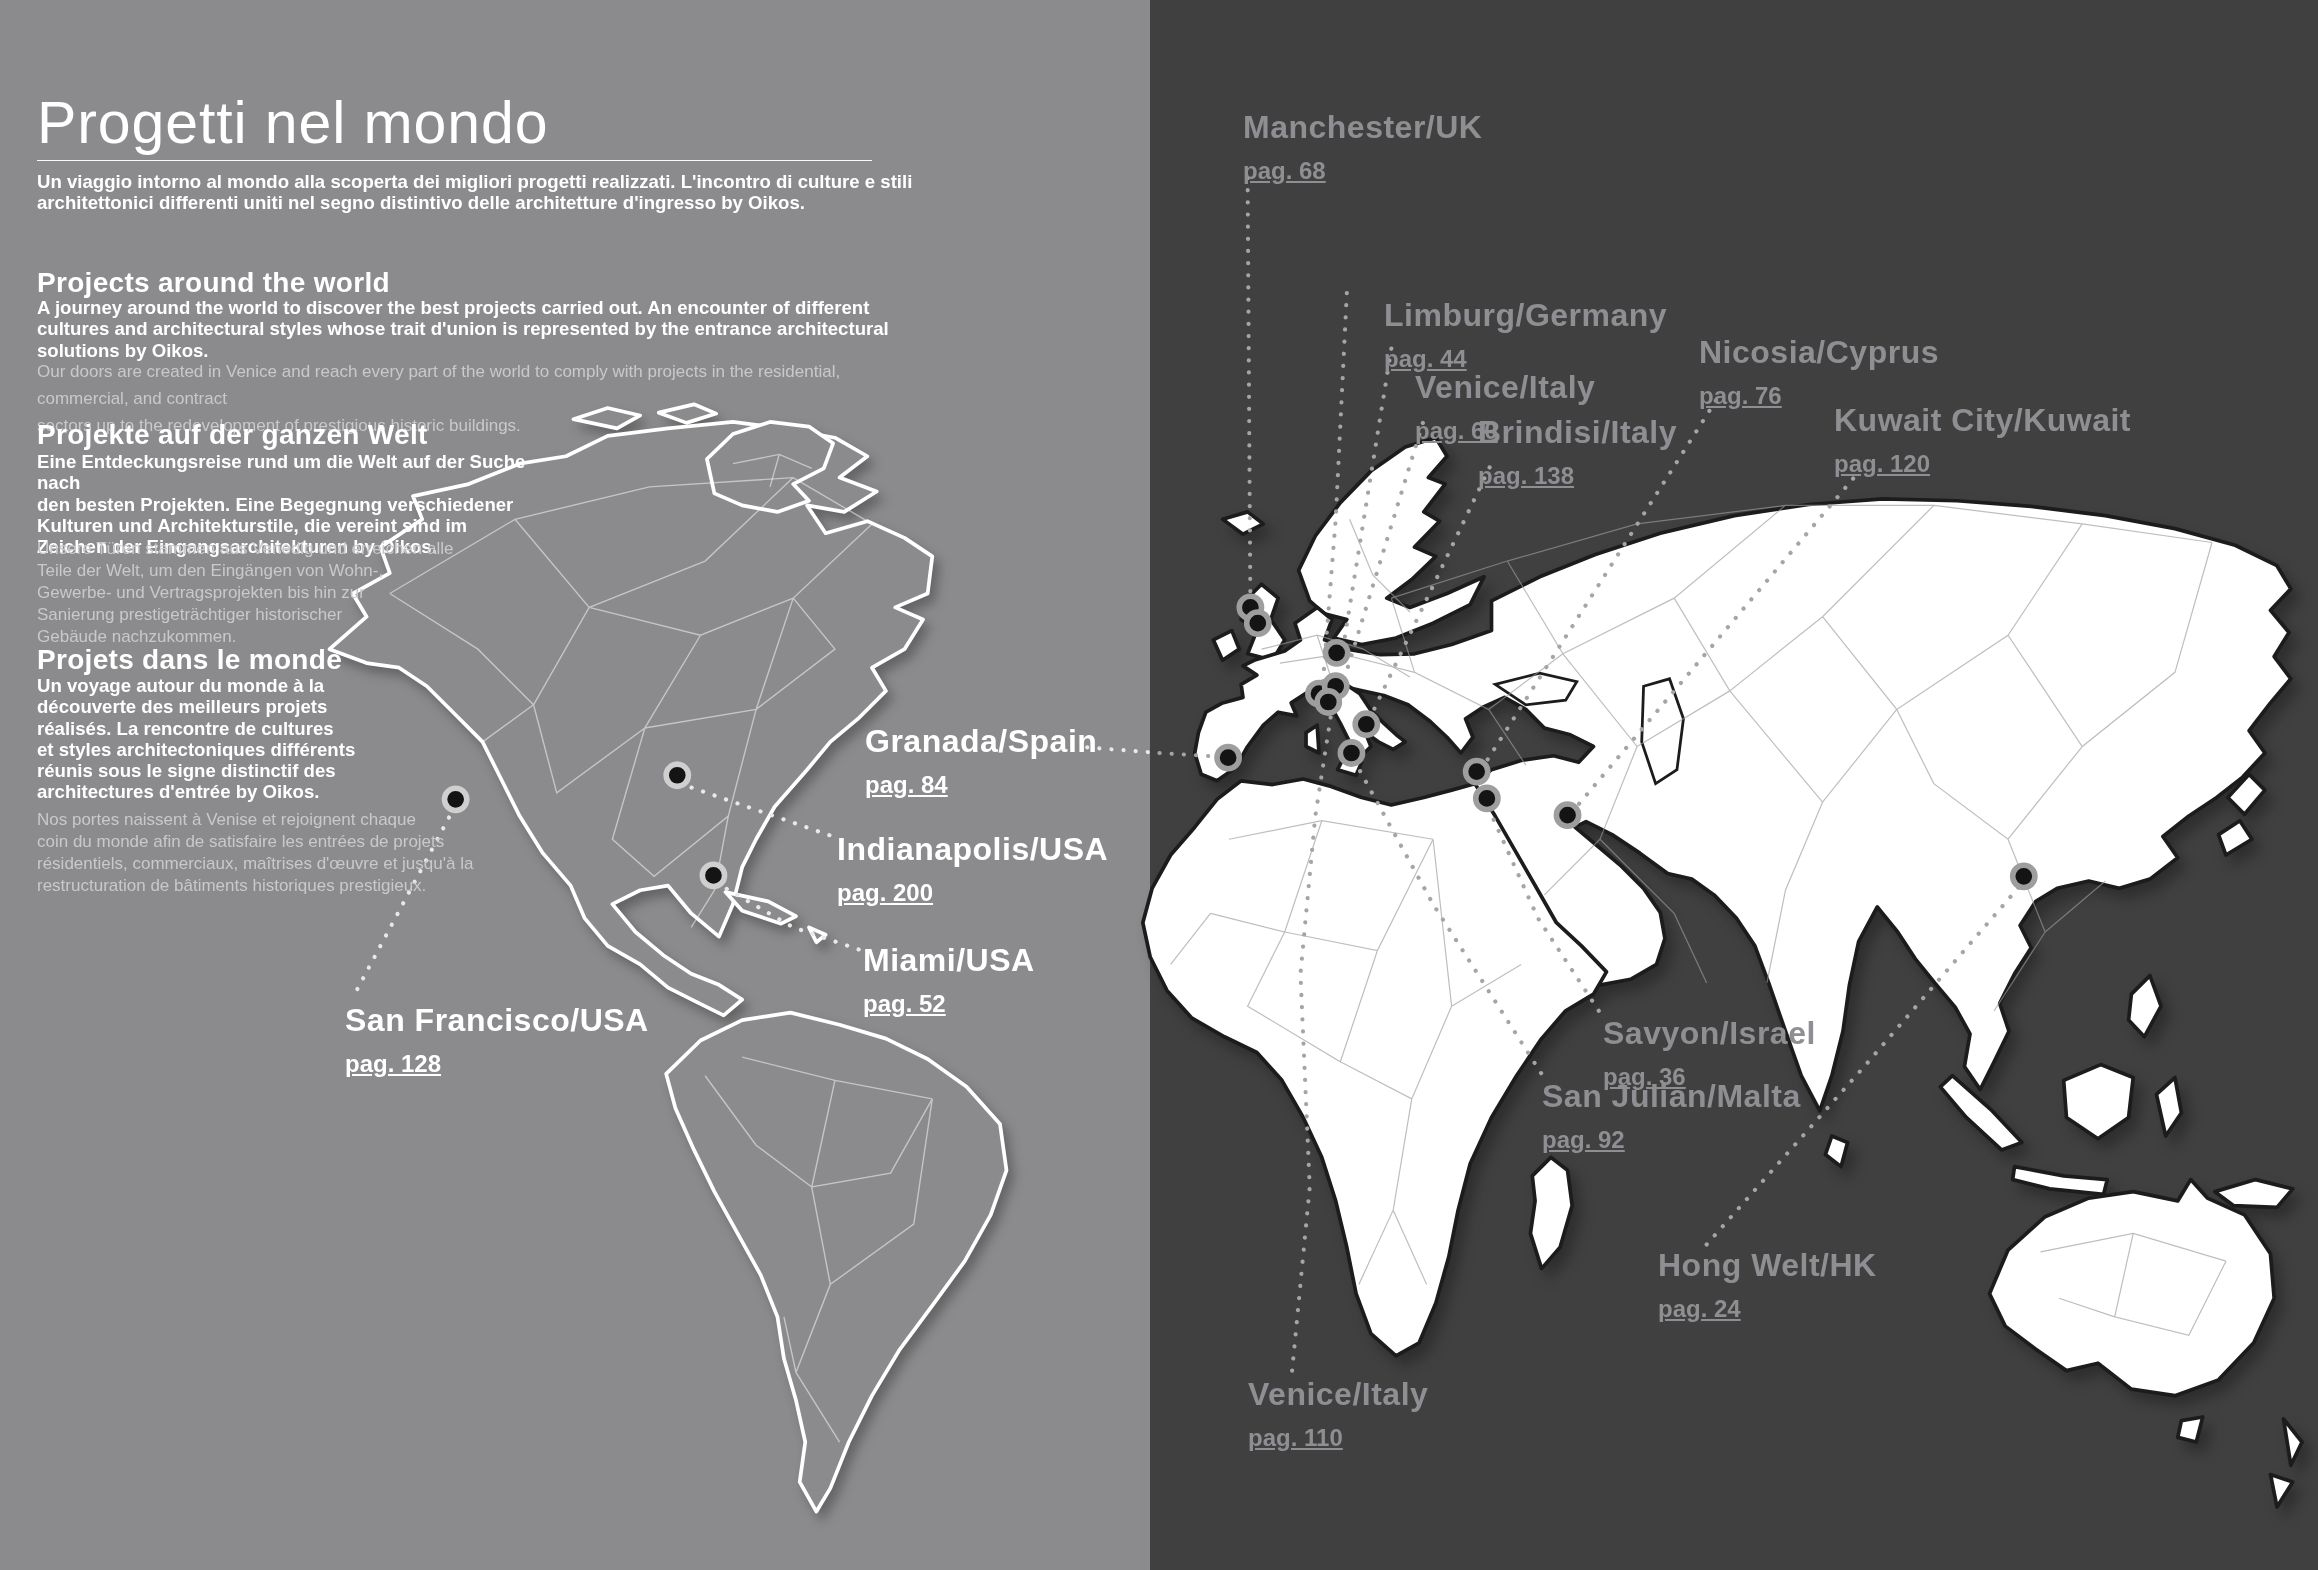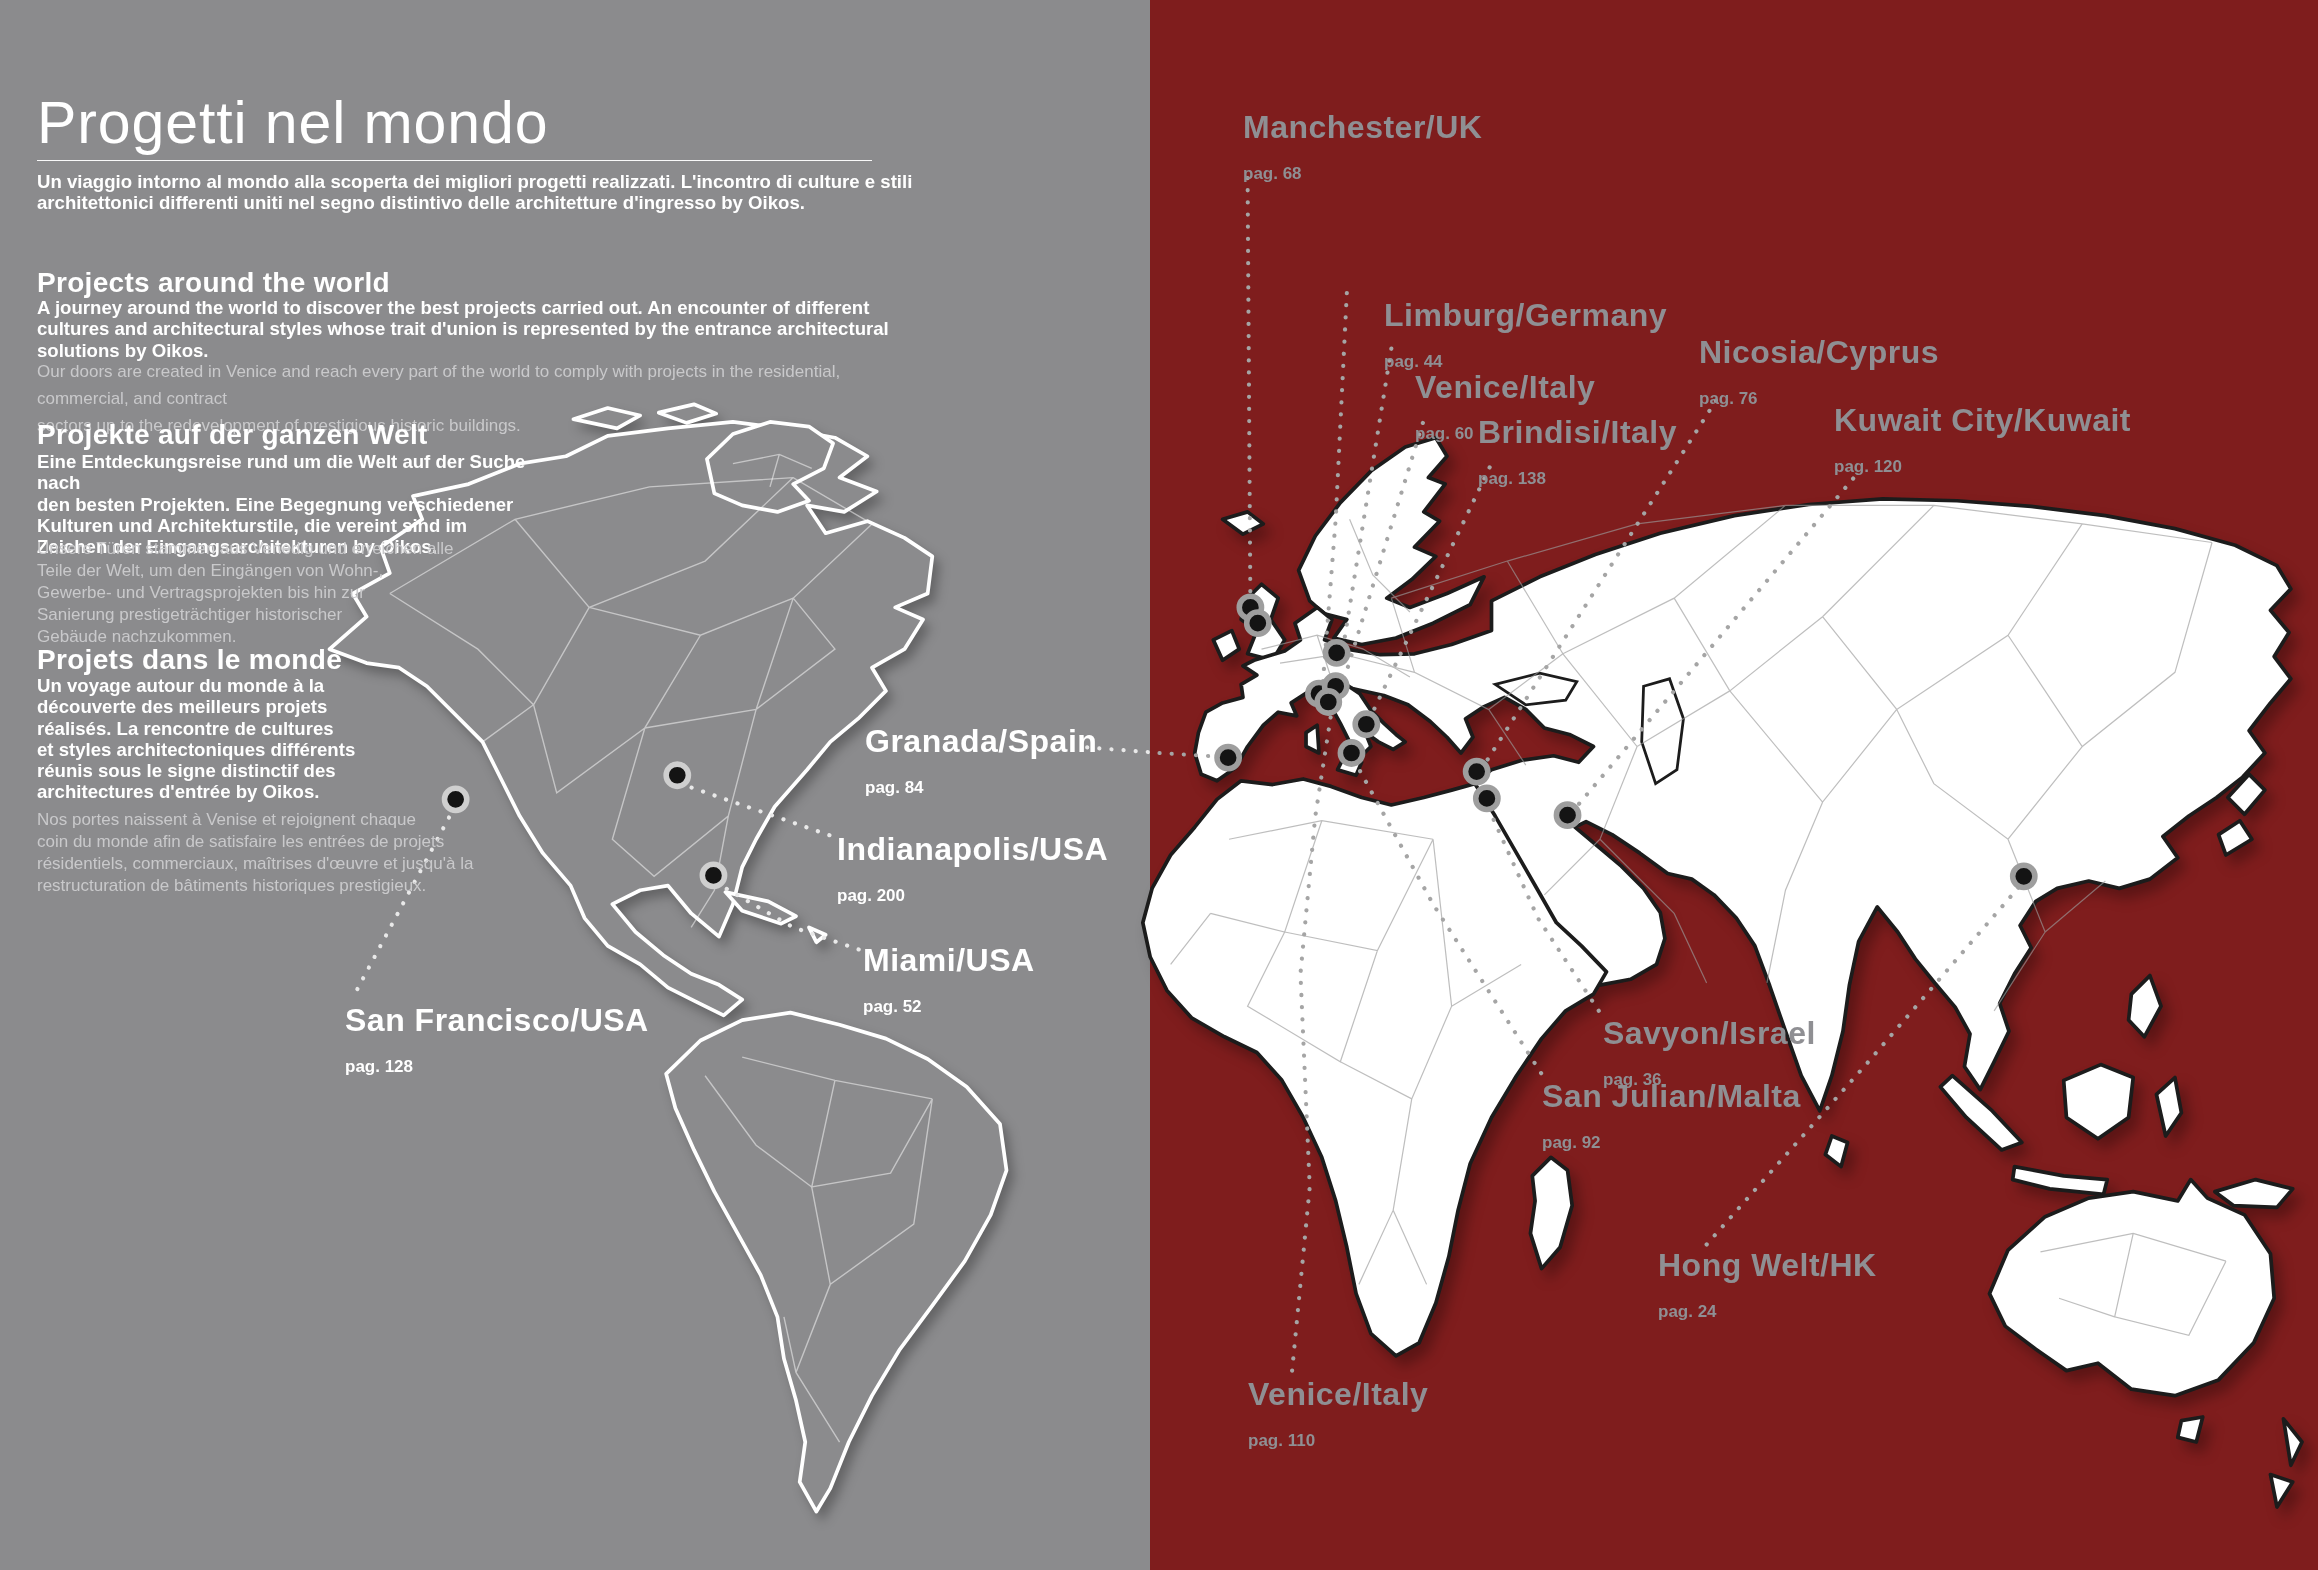--- a/index.html
+++ b/index.html
@@ -1,17 +1,17 @@
 <!DOCTYPE html>
 <html style="font-size:15px"><head>
 <meta charset="utf-8">
 <style>
   html,body{margin:0;padding:0;}
   body{font-family:"Liberation Sans","DejaVu Sans",sans-serif;}
-  #canvas{position:relative;width:2319px;height:1570px;background:#7f1d1d;overflow:hidden;}
+  #canvas{position:relative;width:2319px;height:1570px;background:#404040;overflow:hidden;}
   #gray-panel{position:absolute;left:0;top:0;width:1150px;height:1570px;background:#8b8b8d;}
   #map-svg{position:absolute;left:0;top:0;z-index:1;}
   .left-map{fill:#8b8b8d;stroke:#ffffff;stroke-width:4;stroke-linejoin:round;filter:drop-shadow(6px 8px 6px rgba(0,0,0,.28));}
   .right-map{fill:#ffffff;stroke:#1c1c1c;stroke-width:4;stroke-linejoin:round;filter:drop-shadow(8px 10px 7px rgba(0,0,0,.28));}
   .sea{fill:#ffffff;stroke:#1c1c1c;stroke-width:3;}
   .mesh-w{fill:none;stroke:rgba(255,255,255,.5);stroke-width:1.5;}
   .mesh-g{fill:none;stroke:#9b9b9b;stroke-width:1.3;opacity:.65;fill:none;}
   .leader{fill:none;stroke-width:4.5;stroke-linecap:round;stroke-dasharray:0.1 13;}
   .leader.on-white{stroke:#a5a5a5;}
   .leader.on-gray{stroke:#e9e9e9;}
@@ -21,21 +21,21 @@
   .abs{position:absolute;}
   #page-title{left:37px;top:89px;font-size:59px;font-weight:400;letter-spacing:0.9px;color:#ffffff;z-index:5;}
   #title-rule{left:37px;top:160px;width:835px;height:0;border-top:1.9px solid rgba(255,255,255,.95);z-index:5;}
   .para-bold{font-weight:bold;font-size:18.6px;line-height:21.3px;color:#ffffff;white-space:pre-line;z-index:5;}
   .para-light{font-weight:400;font-size:17px;line-height:27px;color:#c9c9cb;white-space:pre-line;z-index:5;}
   .para-light.tight{line-height:22px;}
   .sec-heading{font-weight:bold;font-size:28px;color:#ffffff;z-index:5;letter-spacing:0.3px;}
 
   .loc{position:absolute;color:#8f8f93;z-index:6;}
   .loc .name{font-size:32px;font-weight:bold;letter-spacing:0.5px;line-height:1.05;}
-  .loc .pag{font-size:17px;font-weight:bold;margin-top:19px;}
+  .loc .pag{font-size:24px;font-weight:bold;margin-top:12px;text-decoration:underline;}
   .loc.on-gray{color:#ffffff;}
 </style>
 </head>
 <body>
 
 <div id="canvas">
   <div id="gray-panel"></div>
 
   <svg id="map-svg" width="2319" height="1570" viewBox="0 0 2500 1693">
 

